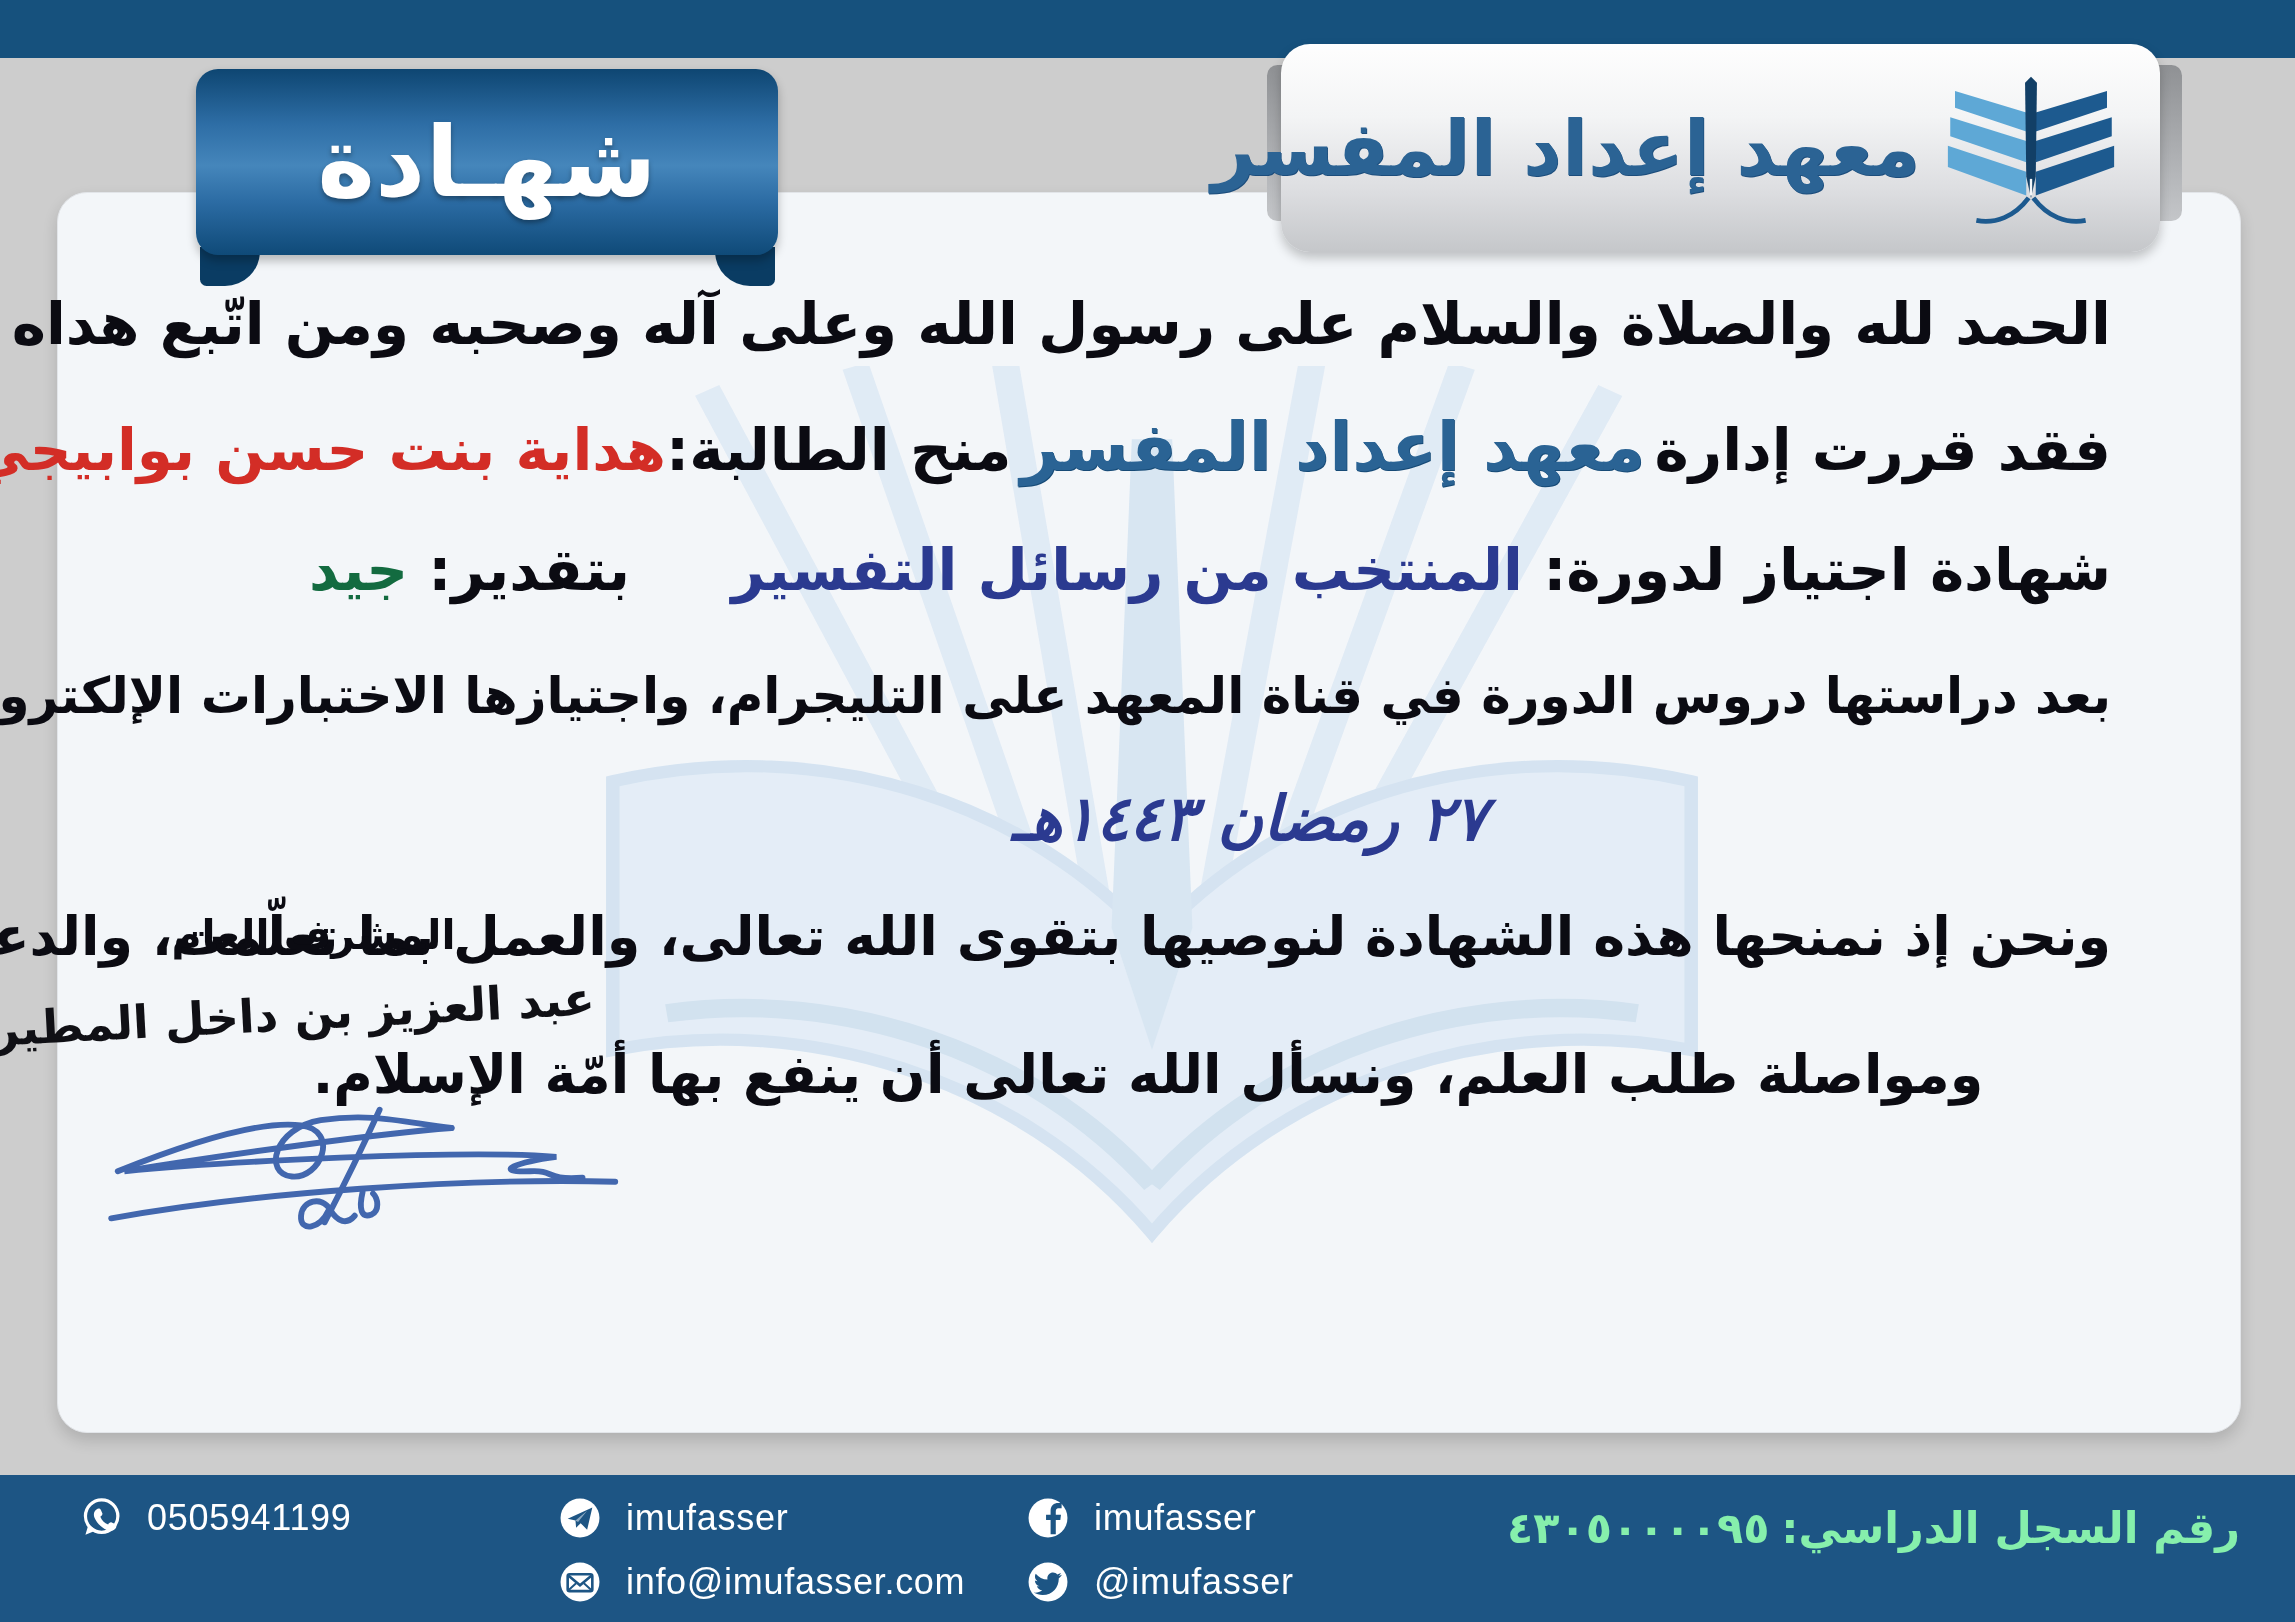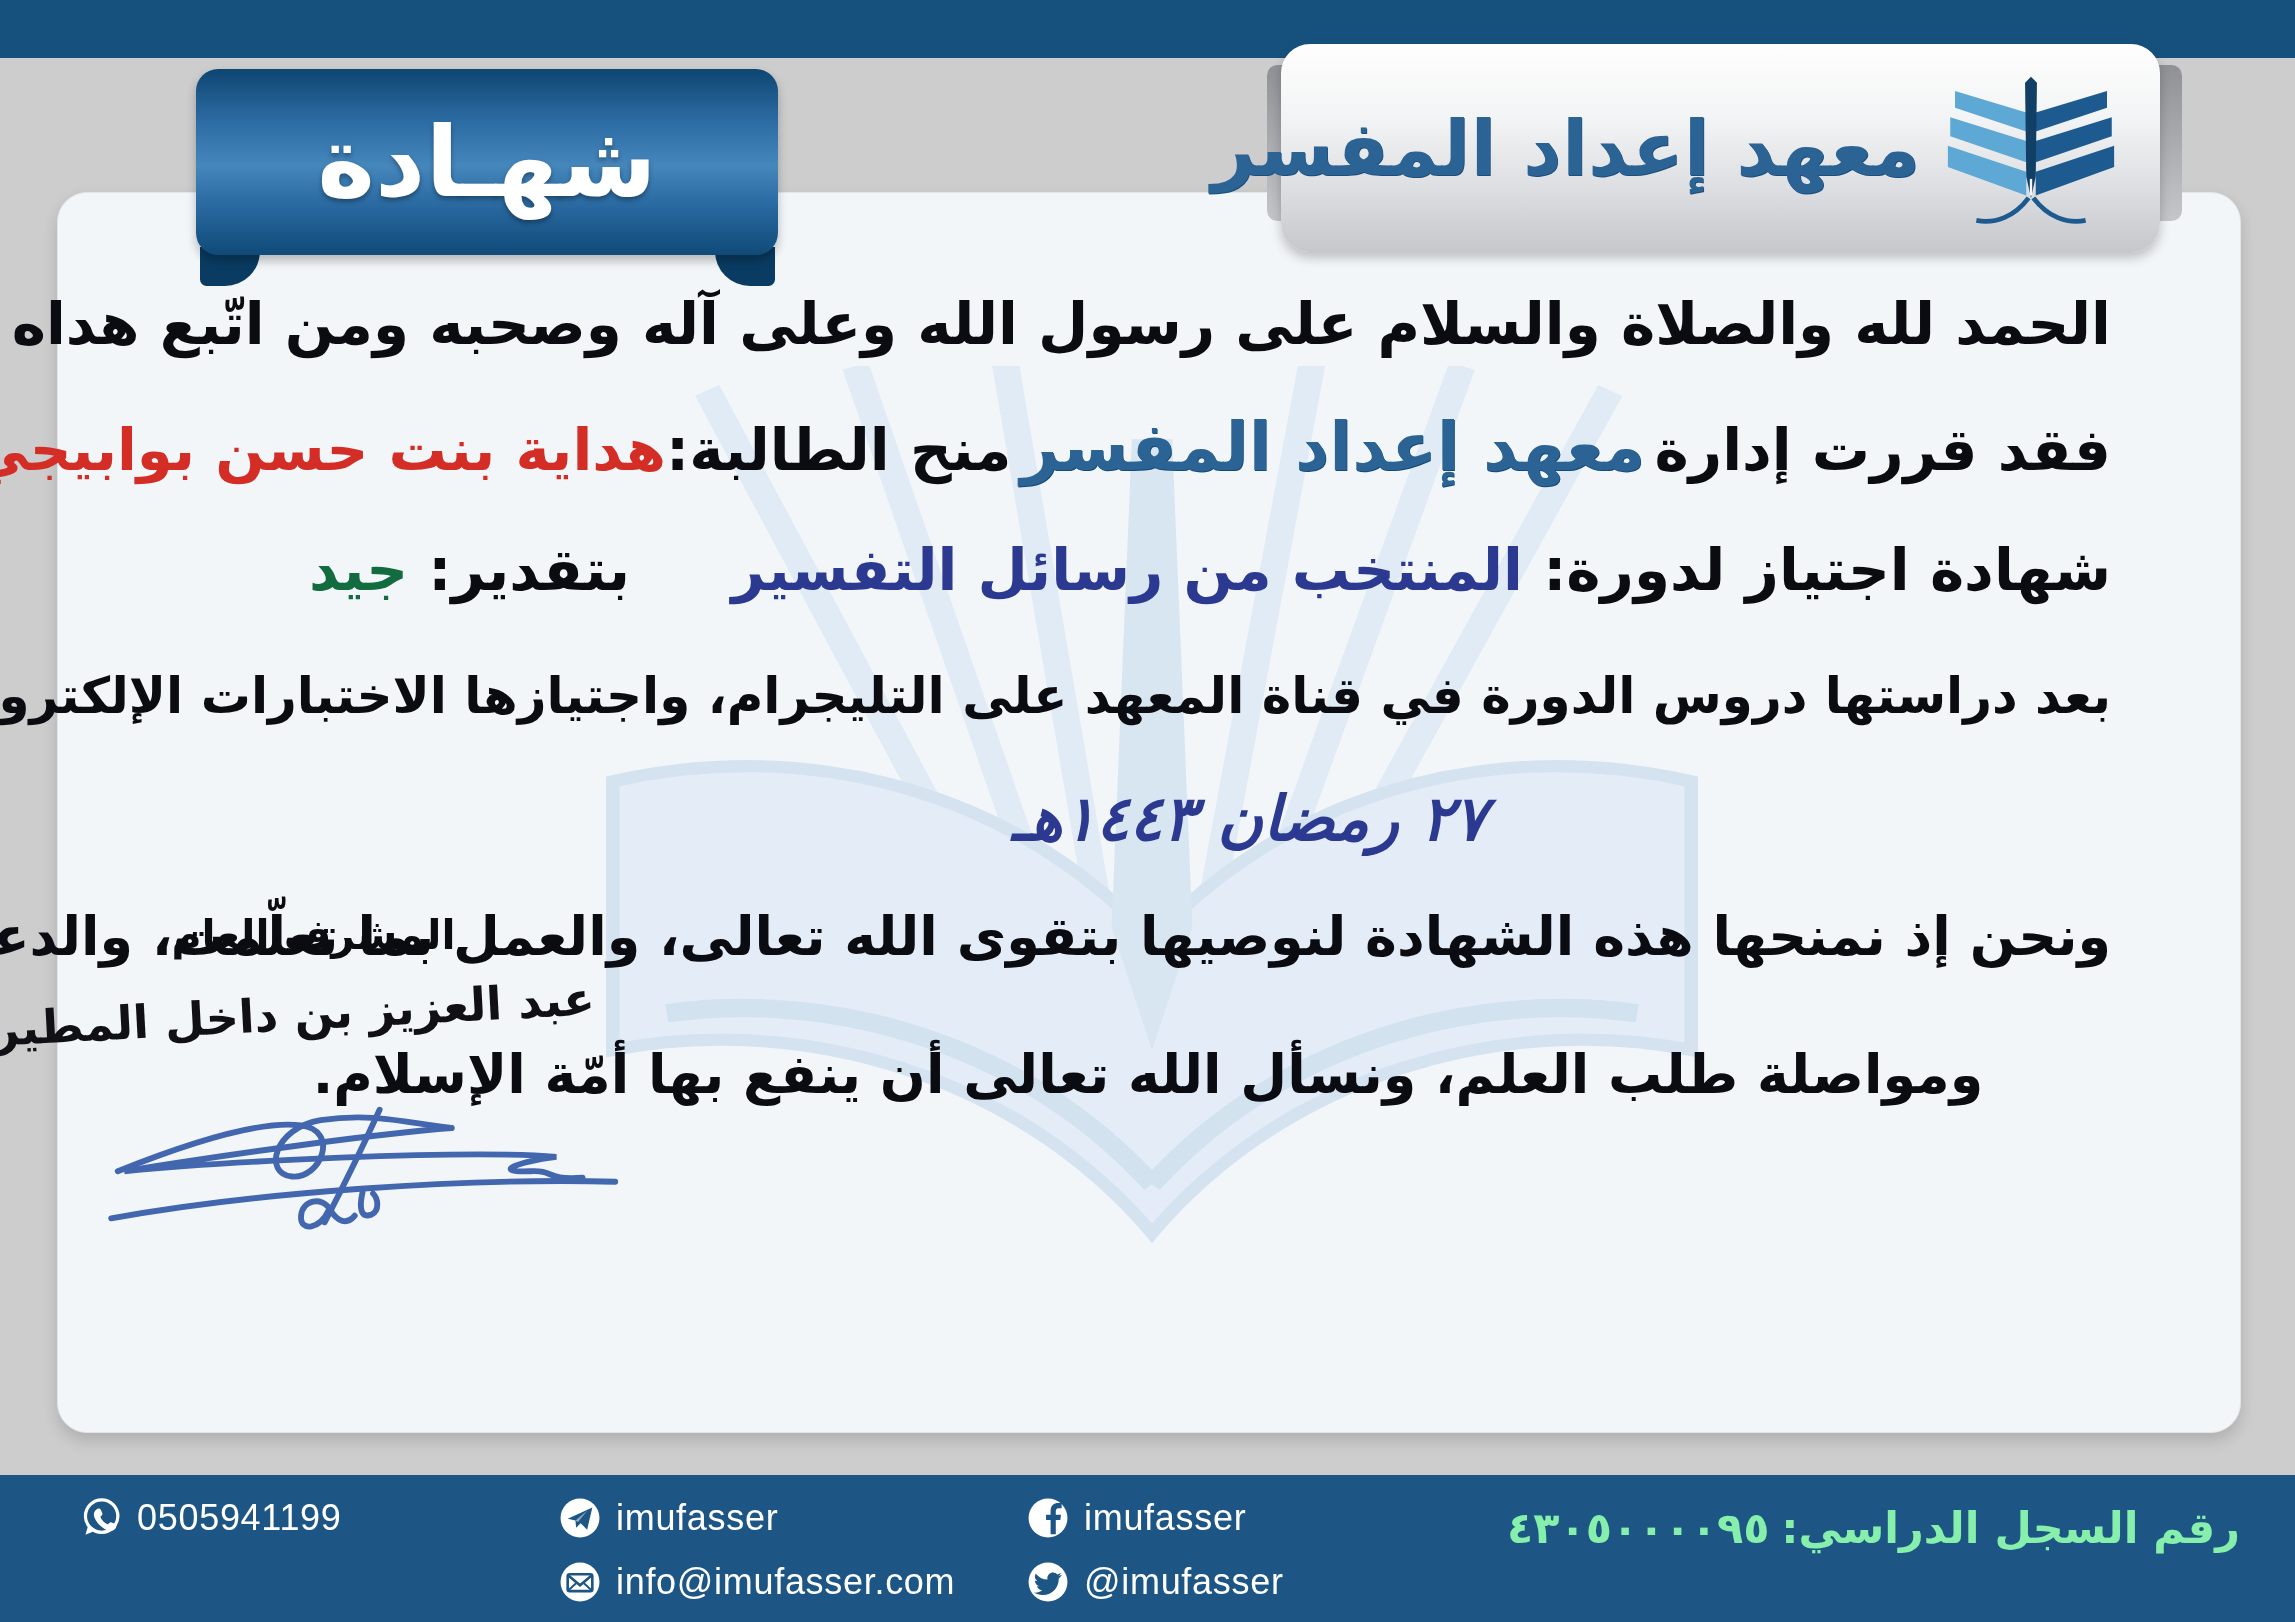--- a/index.html
+++ b/index.html
@@ -65,21 +65,21 @@
              direction:rtl;font-weight:bold;font-size:41px;color:#0b0b12;white-space:nowrap;}
   .sup-name{position:absolute;left:72px;top:985px;width:523px;text-align:center;z-index:2;
             direction:rtl;font-weight:bold;font-size:46px;color:#101015;white-space:nowrap;
             transform:rotate(-3deg);}
   .sig-svg{position:absolute;left:98px;top:1094px;z-index:2;}
 
   
   .footer{position:absolute;left:0;top:1475px;width:2295px;height:148px;background:#1d5584;z-index:3;}
   .fcol{position:absolute;top:15.7px;display:flex;flex-direction:column;gap:10.5px;}
   .fcol.c1{left:77px;} .fcol.c2{left:556px;} .fcol.c3{left:1024px;}
-  .fitem{display:flex;align-items:center;gap:12px;height:54px;direction:ltr;}
+  .fitem{display:flex;align-items:center;gap:22px;height:54px;direction:ltr;}
   .fitem .lbl{color:#ffffff;font-size:36px;font-family:"Liberation Sans",sans-serif;
               white-space:nowrap;letter-spacing:0.7px;}
   .reg{position:absolute;right:55px;top:27.5px;direction:rtl;white-space:nowrap;
        color:#86efac;font-weight:bold;font-size:43px;}
   .reg .num{margin-right:11.8px;}
   .icon{width:48px;height:48px;flex:0 0 48px;}
 </style>
 </head>
 <body>
 

